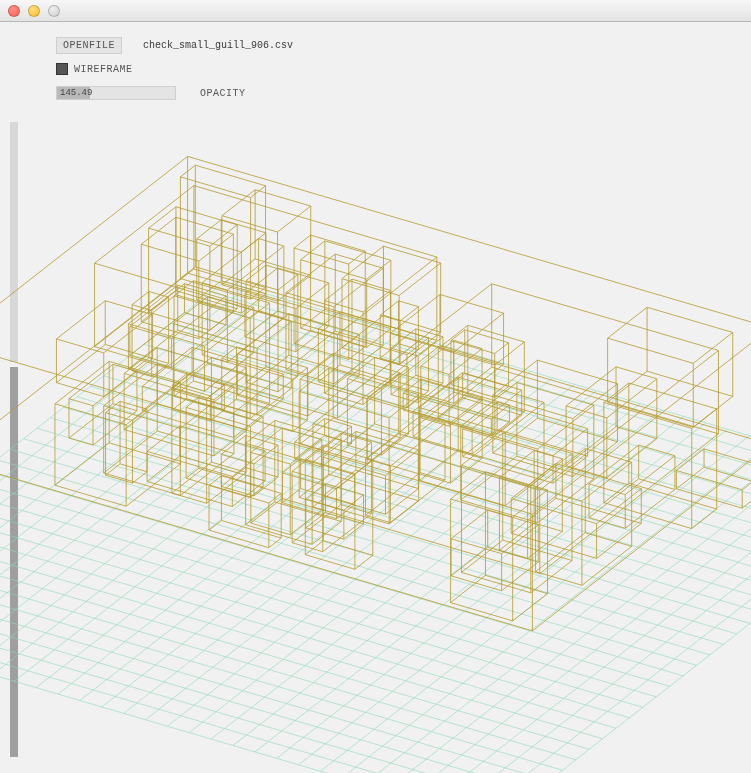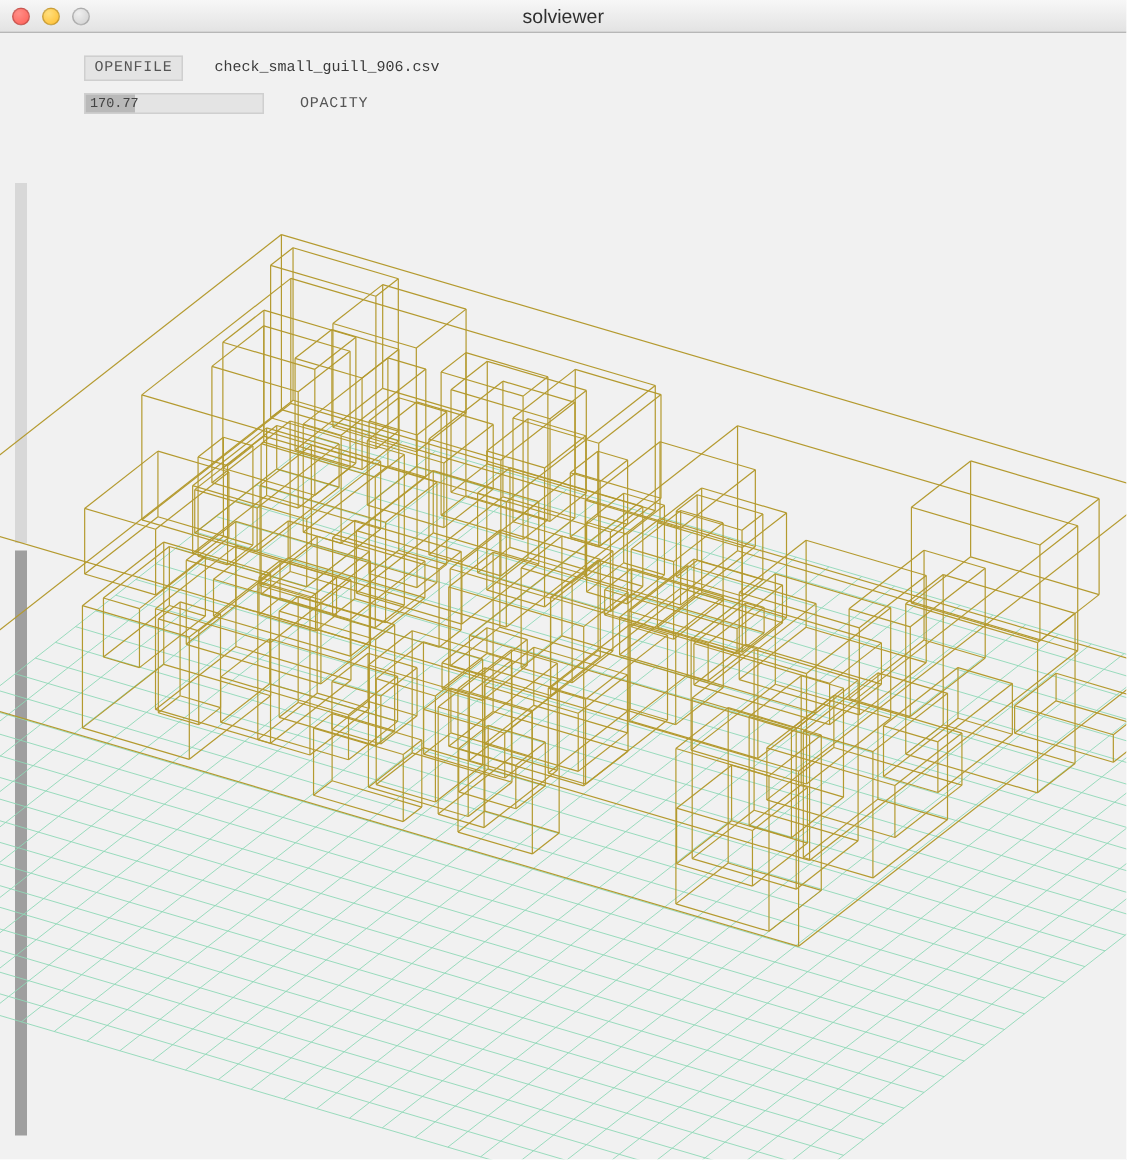--- a/index.html
+++ b/index.html
@@ -110,34 +110,37 @@
 </style>
 </head>
 <body>
 
 <div class="titlebar">
   <div class="traffic-lights">
     <div class="tl tl-close"></div>
     <div class="tl tl-min"></div>
     <div class="tl tl-max"></div>
   </div>
-  <div class="title">solviewer</div>
 </div>
 
 <div class="content">
 
   <div class="controls">
     <div class="row">
       <button class="btn">OPENFILE</button>
       <span class="filename">check_small_guill_906.csv</span>
     </div>
     <div class="row">
+      <div class="checkbox"></div>
+      <span class="label">WIREFRAME</span>
+    </div>
+    <div class="row">
       <div class="slider">
         <div class="slider-fill" style="width:28%"></div>
-        <div class="slider-value">170.77</div>
+        <div class="slider-value">145.49</div>
       </div>
       <span class="slider-label">OPACITY</span>
     </div>
   </div>
 
   <div class="vbar vbar-light"></div>
   <div class="vbar vbar-dark"></div>
 
   <svg class="viewport" viewBox="0 0 751 751">
     <g class="grid" id="grid-g">

